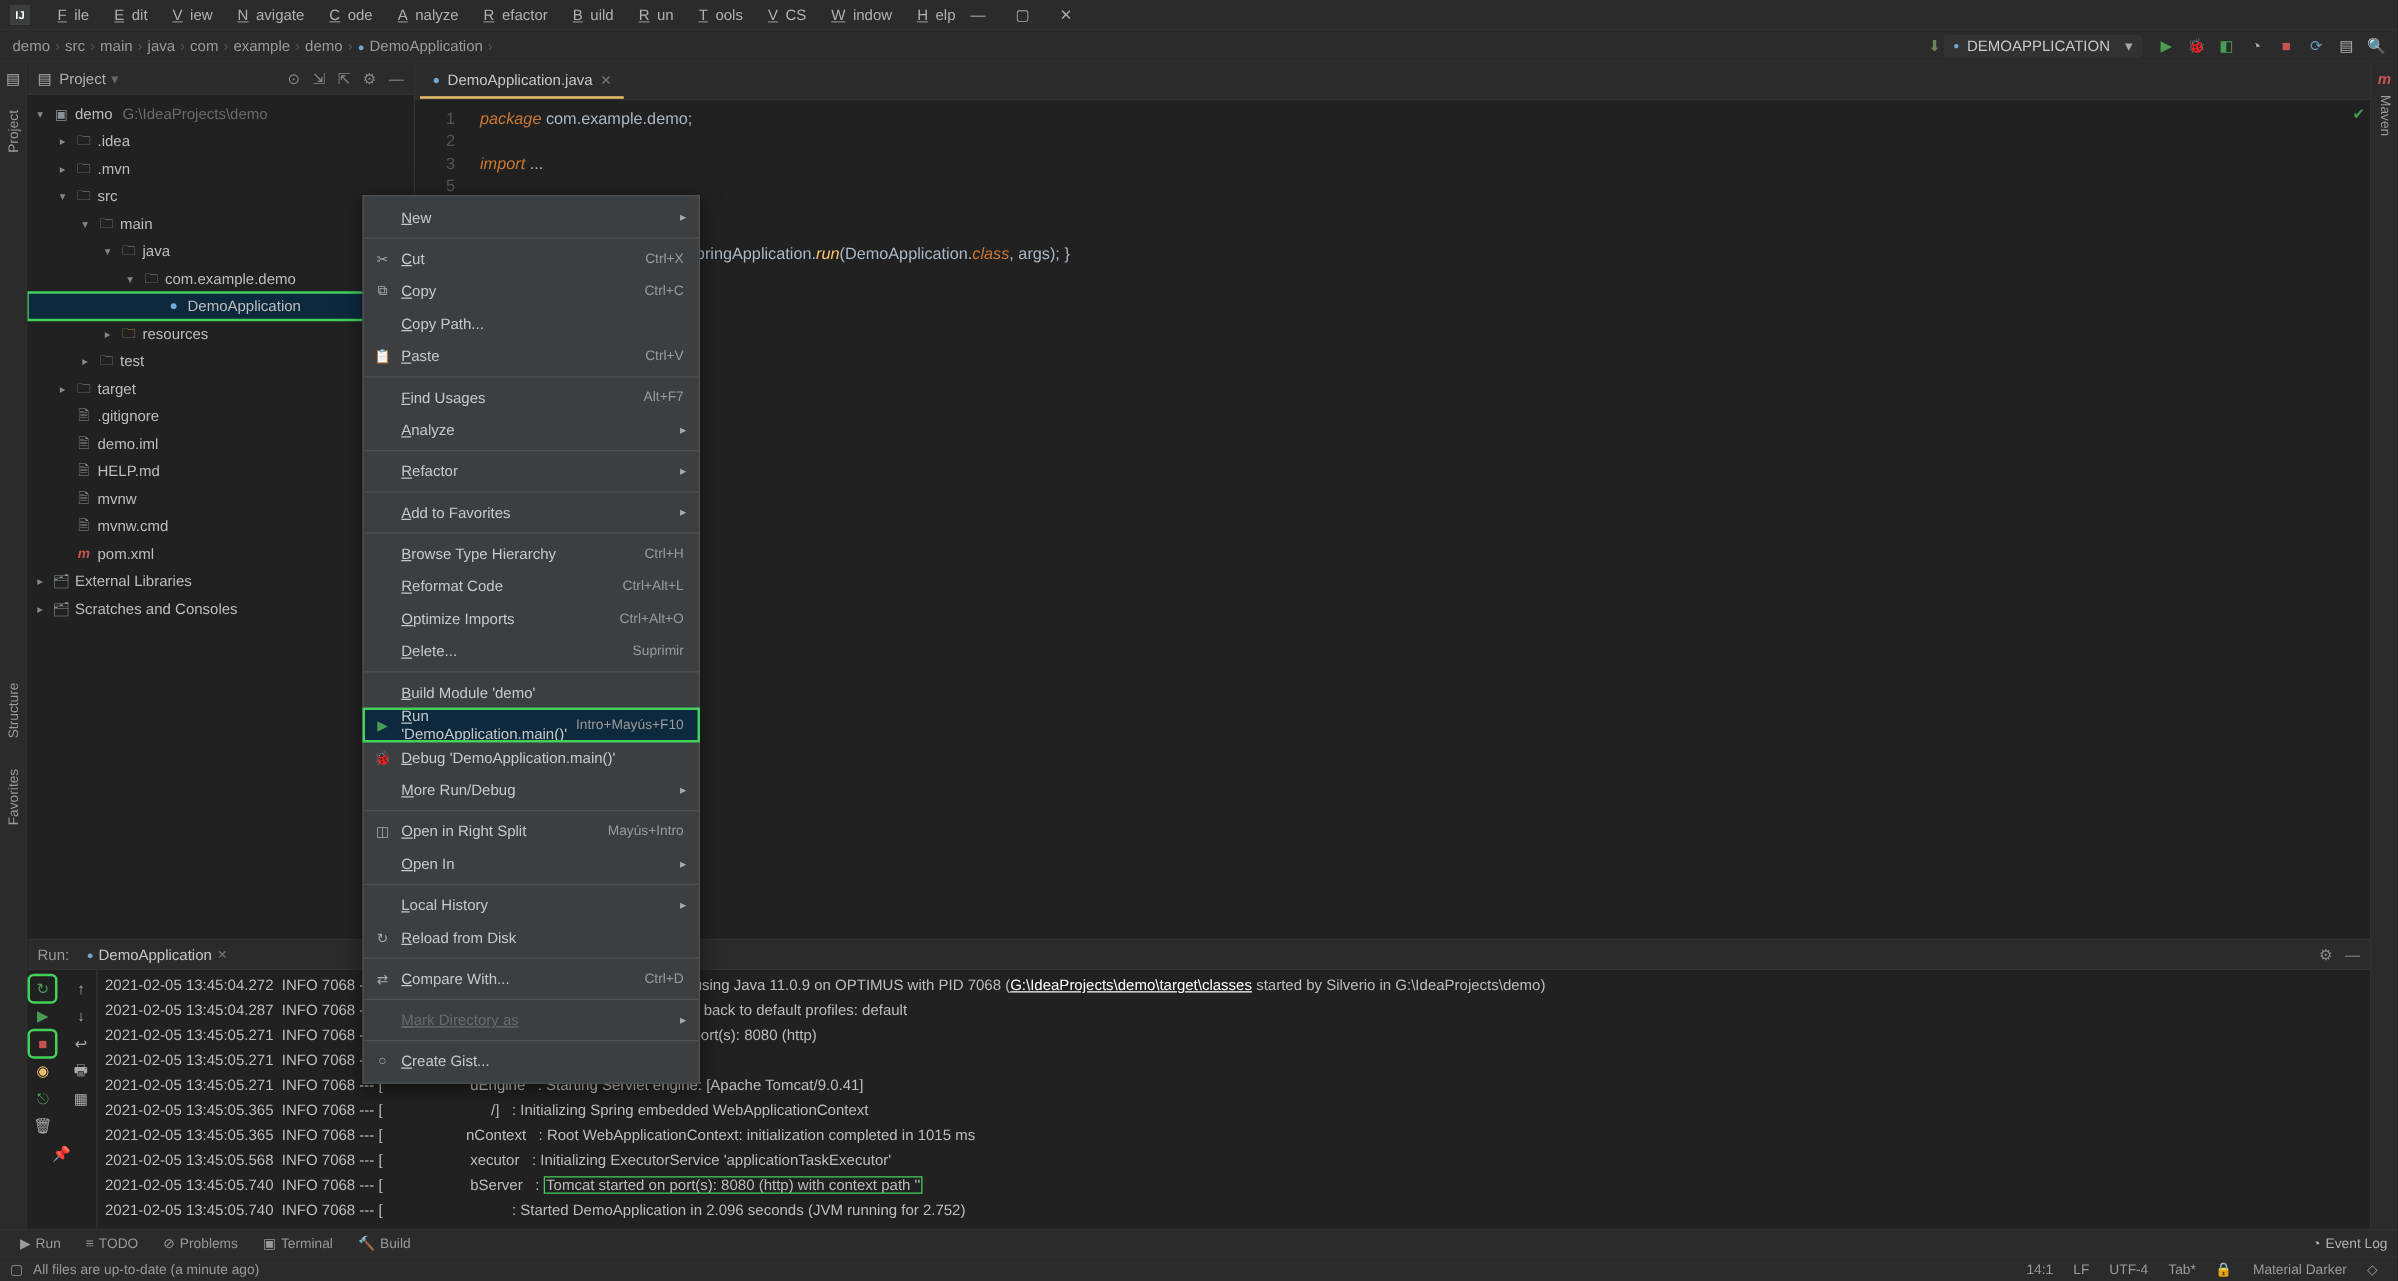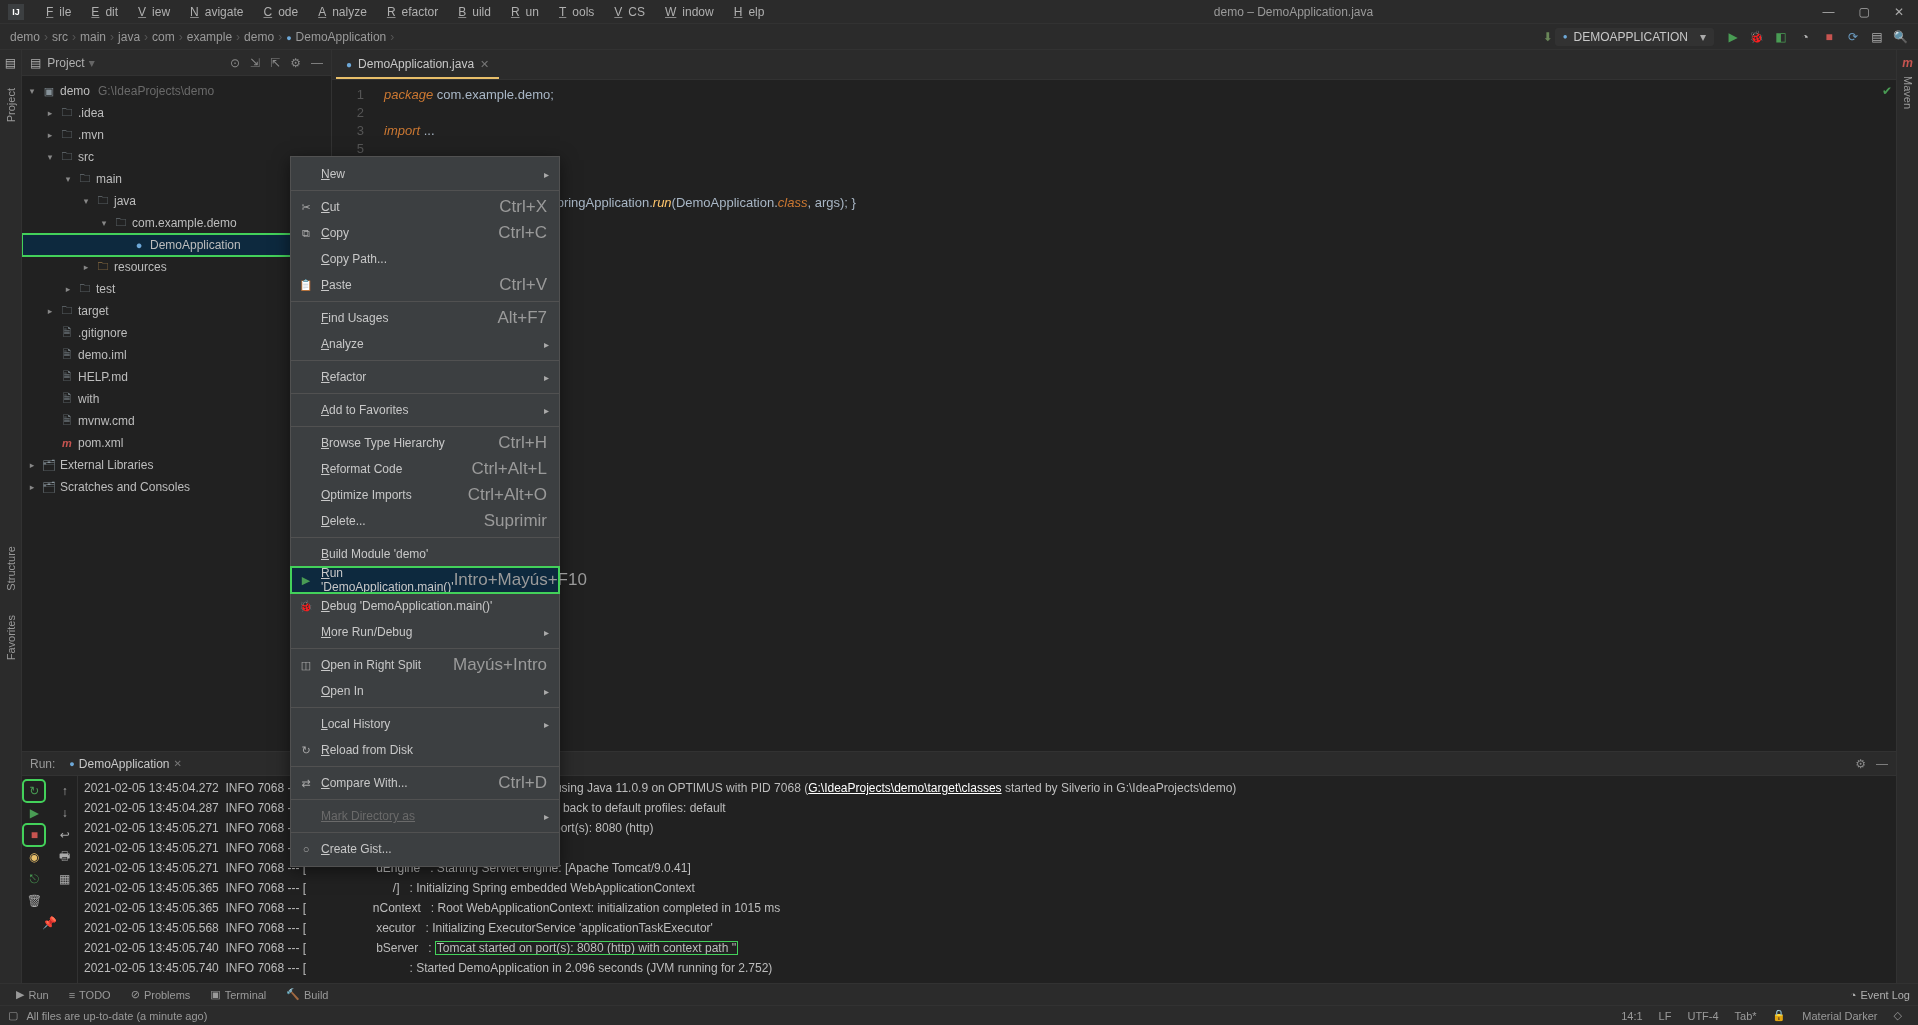--- a/index.html
+++ b/index.html
@@ -100,21 +100,21 @@
 .toolwindow-bar .event-log{display:flex; align-items:center; gap:4px;}
 
 .status-bar { position:absolute; bottom:0; left:0; right:0; height:20px; background:#2b2b2b; border-top:1px solid #323232; display:flex; align-items:center; padding:0 8px; font-size:11px; color:#9a9a9a;}
 .status-bar .spacer{flex:1;}
 .status-bar .cell{padding:0 8px;text-align:right;}
 
 
 .ctx-menu { position:absolute; left:290px; top:156px; width:270px; background:#3c3f41; border:1px solid #515151; box-shadow:0 4px 16px rgba(0,0,0,.5); z-index:50; padding:4px 0; font-size:12px;}
 .ctx-item { height:26px; display:flex; align-items:center; padding:0 12px 0 30px; position:relative; color:#c8c8c8;}
 .ctx-item.sub::after{content:"▸"; position:absolute; right:10px; color:#aaa; font-size:10px;}
-.ctx-item .shortcut{margin-left:auto; color:#9a9a9a; font-size:17px;}
+.ctx-item .shortcut{margin-left:auto; color:#9a9a9a; font-size:11px;}
 .ctx-item .mico{position:absolute; left:8px; width:14px; text-align:center; color:#aaa; font-size:11px;}
 .ctx-sep{height:1px; background:#515151; margin:3px 0;}
 .ctx-item.highlighted{ outline:2px solid #43d15a; outline-offset:-1px; background:#0d293e;}
 .ctx-item.disabled{color:#6a6a6a;text-decoration:underline;}
 .u { text-decoration: underline; }
 </style>
 </head>
 <body>
 
 <div class="titlebar">
@@ -127,21 +127,20 @@
       <span><span class="underline">C</span>ode</span>
       <span><span class="underline">A</span>nalyze</span>
       <span><span class="underline">R</span>efactor</span>
       <span><span class="underline">B</span>uild</span>
       <span><span class="underline">R</span>un</span>
       <span><span class="underline">T</span>ools</span>
       <span><span class="underline">V</span>CS</span>
       <span><span class="underline">W</span>indow</span>
       <span><span class="underline">H</span>elp</span>
     </div>
-  <div class="title">demo – DemoApplication.java</div>
   <div class="win-controls">
     <span>—</span>
     <span>▢</span>
     <span>✕</span>
   </div>
 </div>
 
 <div class="toolbar">
   <div class="breadcrumb" id="breadcrumb">
       <span>demo</span>
@@ -274,21 +273,21 @@
               <span class="tree-label">demo.iml</span>
             </div>
             <div class="tree-row" style="padding-left: 22px;">
               <span class="tree-arrow"></span>
               <span class="tree-icon file-icon">🗎</span>
               <span class="tree-label">HELP.md</span>
             </div>
             <div class="tree-row" style="padding-left: 22px;">
               <span class="tree-arrow"></span>
               <span class="tree-icon file-icon">🗎</span>
-              <span class="tree-label">with</span>
+              <span class="tree-label">mvnw</span>
             </div>
             <div class="tree-row" style="padding-left: 22px;">
               <span class="tree-arrow"></span>
               <span class="tree-icon file-icon">🗎</span>
               <span class="tree-label">mvnw.cmd</span>
             </div>
             <div class="tree-row" style="padding-left: 22px;">
               <span class="tree-arrow"></span>
               <span class="tree-icon maven-icon">m</span>
               <span class="tree-label">pom.xml</span>

